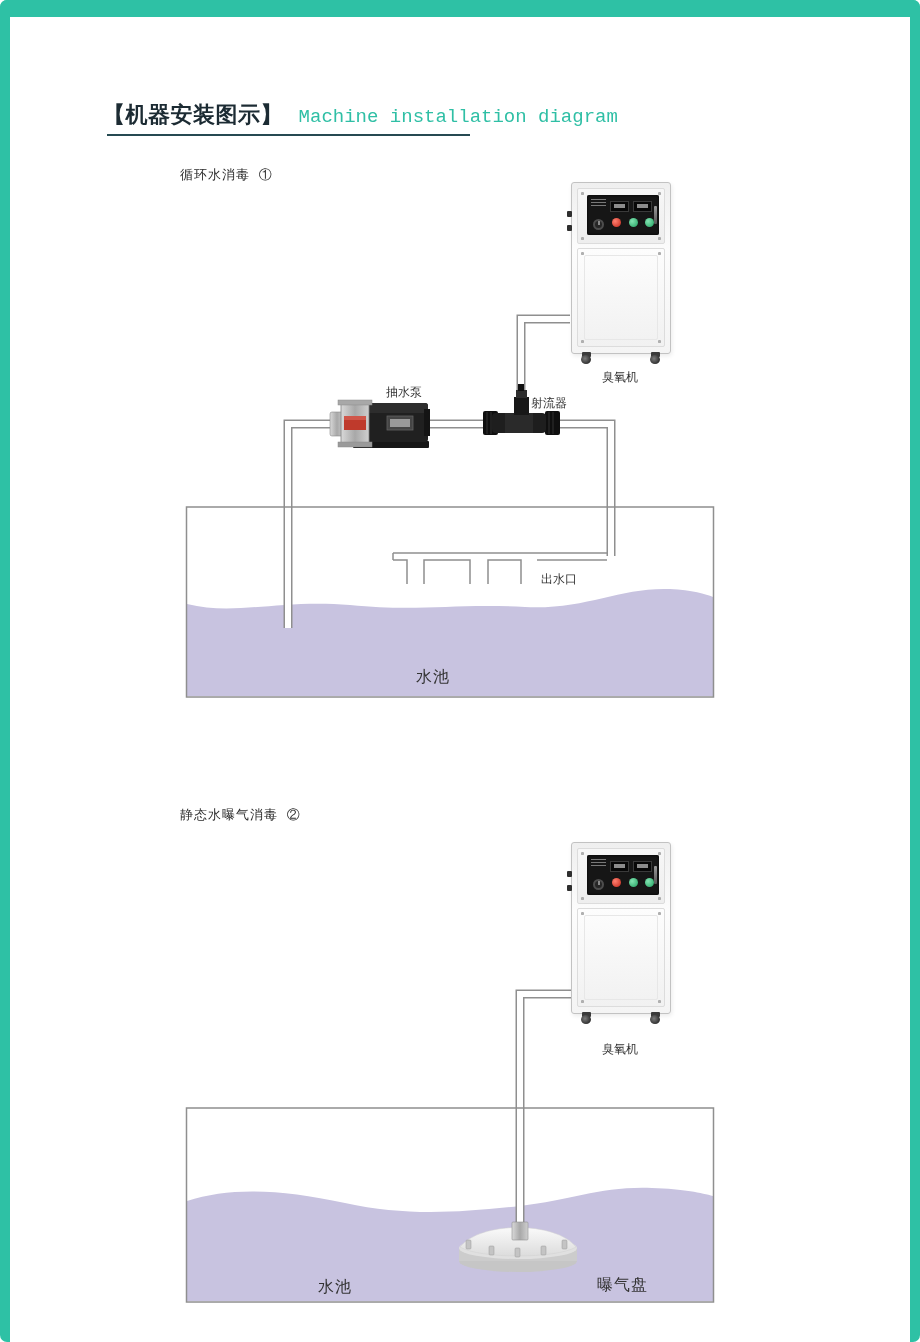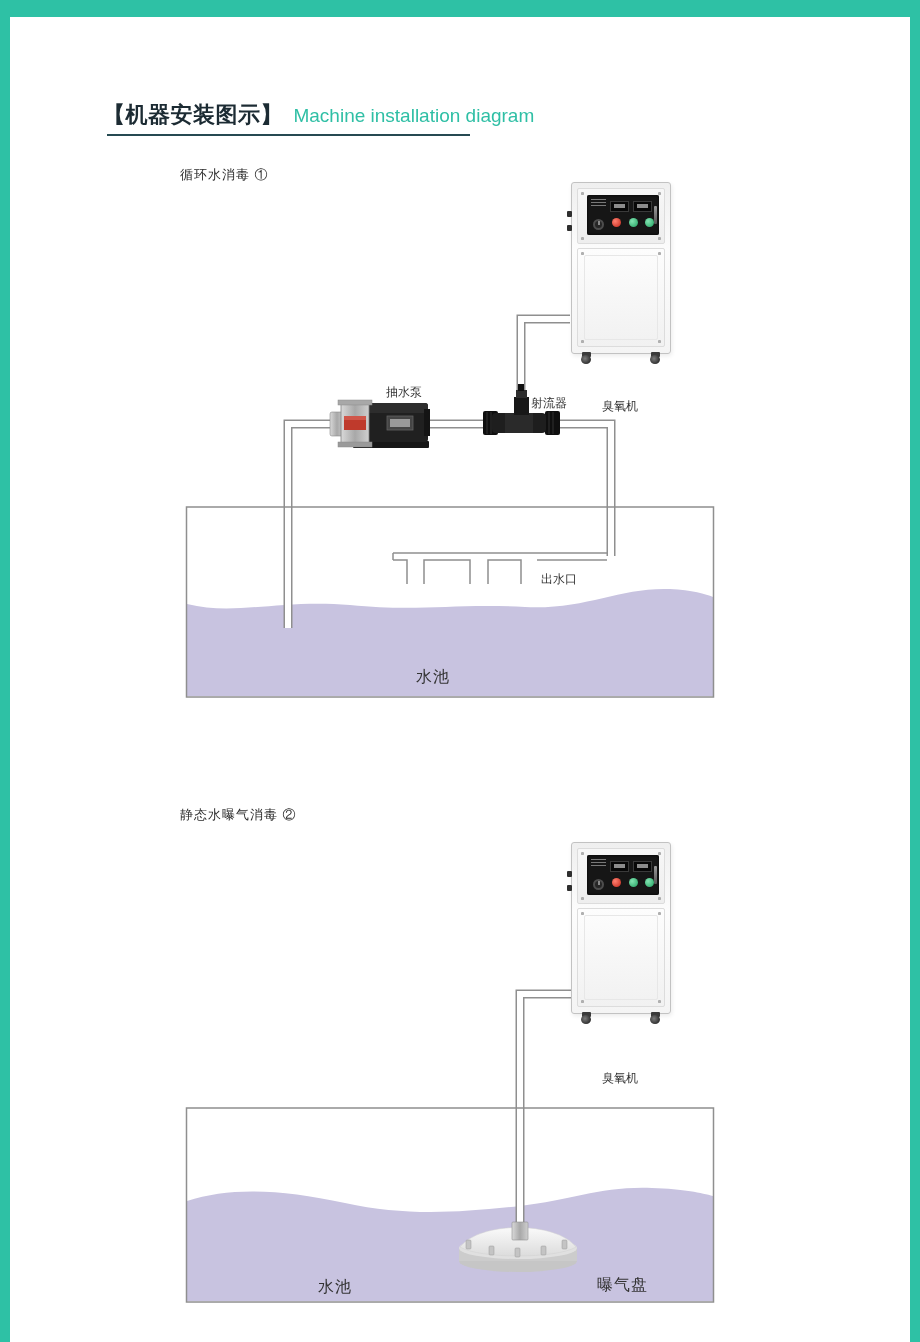--- a/index.html
+++ b/index.html
@@ -1,31 +1,31 @@
 <!DOCTYPE html>
 <html><head>
 <meta charset="utf-8">
 <style>
   html,body{margin:0;padding:0;background:#fff;}
   .page{position:relative;width:920px;height:1342px;background:#ffffff;overflow:hidden;
-        font-family:Liberation Sans, sans-serif;color:#333;}
+        font-family:Liberation Mono, monospace;color:#333;border-radius:7px;}
   
   .frame-top{position:absolute;top:0;left:0;right:0;height:17px;background:#2ec1a5;}
   .frame-left{position:absolute;top:0;left:0;width:10px;height:1342px;background:#2ec1a5;}
   .frame-right{position:absolute;top:0;right:0;width:10px;height:1342px;background:#2ec1a5;}
   
   .hdr{position:absolute;left:103px;top:100px;white-space:nowrap;}
   .hdr-zh{font-size:22px;font-weight:bold;color:#1c2b33;letter-spacing:.5px;}
   .hdr-en{font-size:19px;color:#2fbfa5;margin-left:6px;}
   .hdr-underline{position:absolute;left:107px;top:134px;width:363px;height:2px;background:#264a52;}
   
   .diag-title{position:absolute;font-size:13px;color:#2b2b2b;letter-spacing:1px;}
   .lbl{position:absolute;font-size:12px;color:#333;white-space:nowrap;}
   .lbl-big{position:absolute;font-size:16px;color:#333;white-space:nowrap;letter-spacing:1px;margin-top:23px;}
-  .center98{width:98px;text-align:center;margin-top:29px;}
+  .center98{width:98px;text-align:center;}
   
   .diagram-svg{position:absolute;left:0;top:0;pointer-events:none;}
   
   .machine{position:absolute;width:98px;height:170px;border:1px solid #c2c2c2;border-radius:3px;
            background:linear-gradient(180deg,#efefef,#fcfcfc 40%,#f4f4f4);
            box-shadow:1px 2px 4px rgba(0,0,0,.08);}
   .m-top{position:absolute;left:5px;right:5px;top:5px;height:54px;border:1px solid #dcdcdc;
          border-radius:2px;background:linear-gradient(180deg,#f7f7f7,#eeeeee);}
   .m-panel{position:absolute;left:9px;top:6px;width:72px;height:40px;background:#161616;
            border-radius:2px;box-shadow:inset 0 0 3px #000;}

